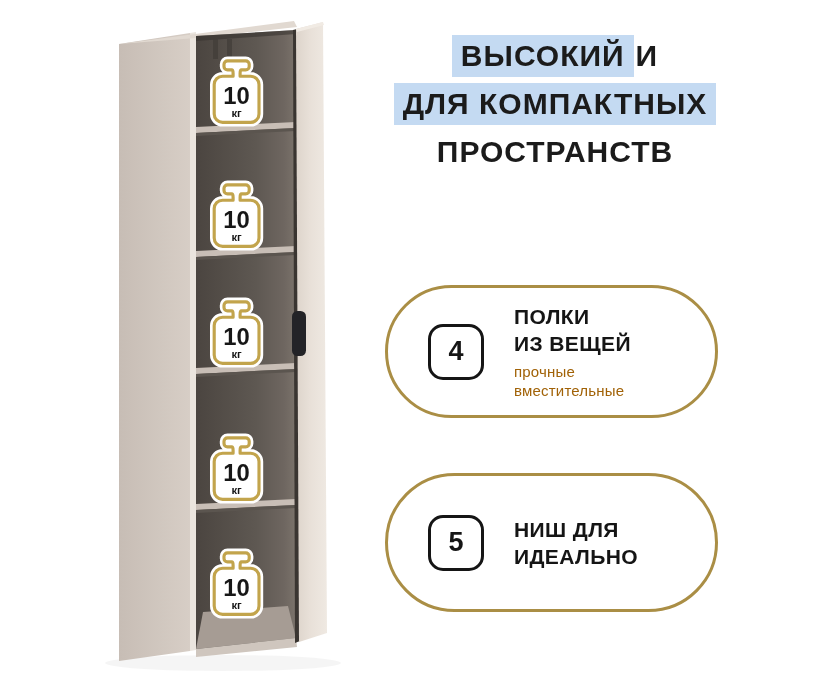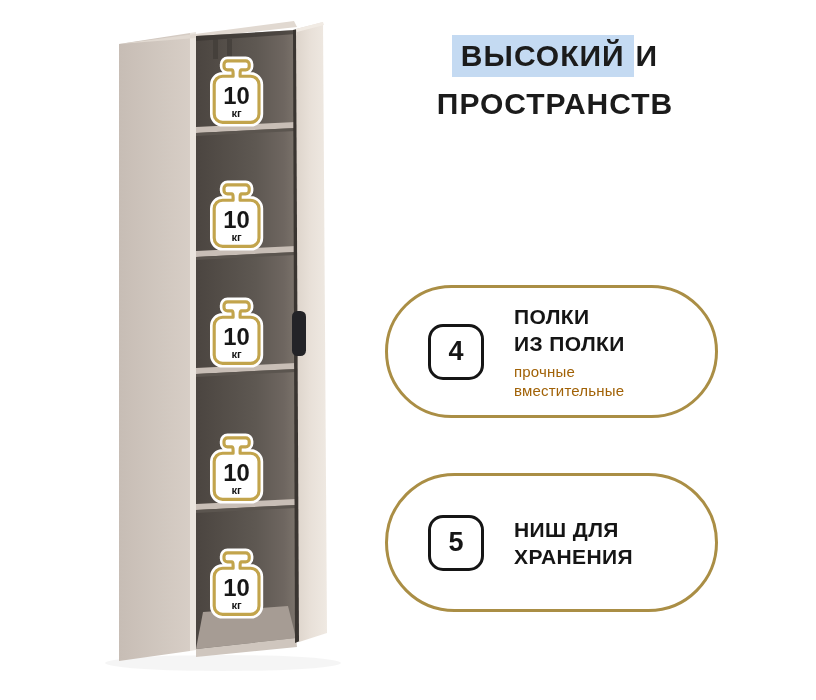--- a/index.html
+++ b/index.html
@@ -155,39 +155,42 @@
     <use href="#wicon" transform="translate(210,435) scale(0.7)"></use>
     <use href="#wicon" transform="translate(210,550) scale(0.7)"></use>
   </svg>
 
   <div class="headline">
     <div class="hline">
       <span class="hl">ВЫСОКИЙ</span>
       <span class="plain">И</span>
     </div>
     <div class="hline">
+      <span class="hl">ДЛЯ КОМПАКТНЫХ</span>
+    </div>
+    <div class="hline">
       <span class="plain">ПРОСТРАНСТВ</span>
     </div>
   </div>
 
   <div class="feature feature-1">
     <div class="num-box">
       <span>4</span>
     </div>
     <div class="f-text">
       <div class="f-title-line">ПОЛКИ</div>
-      <div class="f-title-line">ИЗ ПОЛКИ</div>
+      <div class="f-title-line">ИЗ ВЕЩЕЙ</div>
       <div class="f-sub-line first">прочные</div>
       <div class="f-sub-line">вместительные</div>
     </div>
   </div>
 
   <div class="feature feature-2">
     <div class="num-box">
       <span>5</span>
     </div>
     <div class="f-text">
       <div class="f-title-line">НИШ ДЛЯ</div>
-      <div class="f-title-line">ХРАНЕНИЯ</div>
+      <div class="f-title-line">ИДЕАЛЬНО</div>
     </div>
   </div>
 
 </div>
 
 </body></html>

